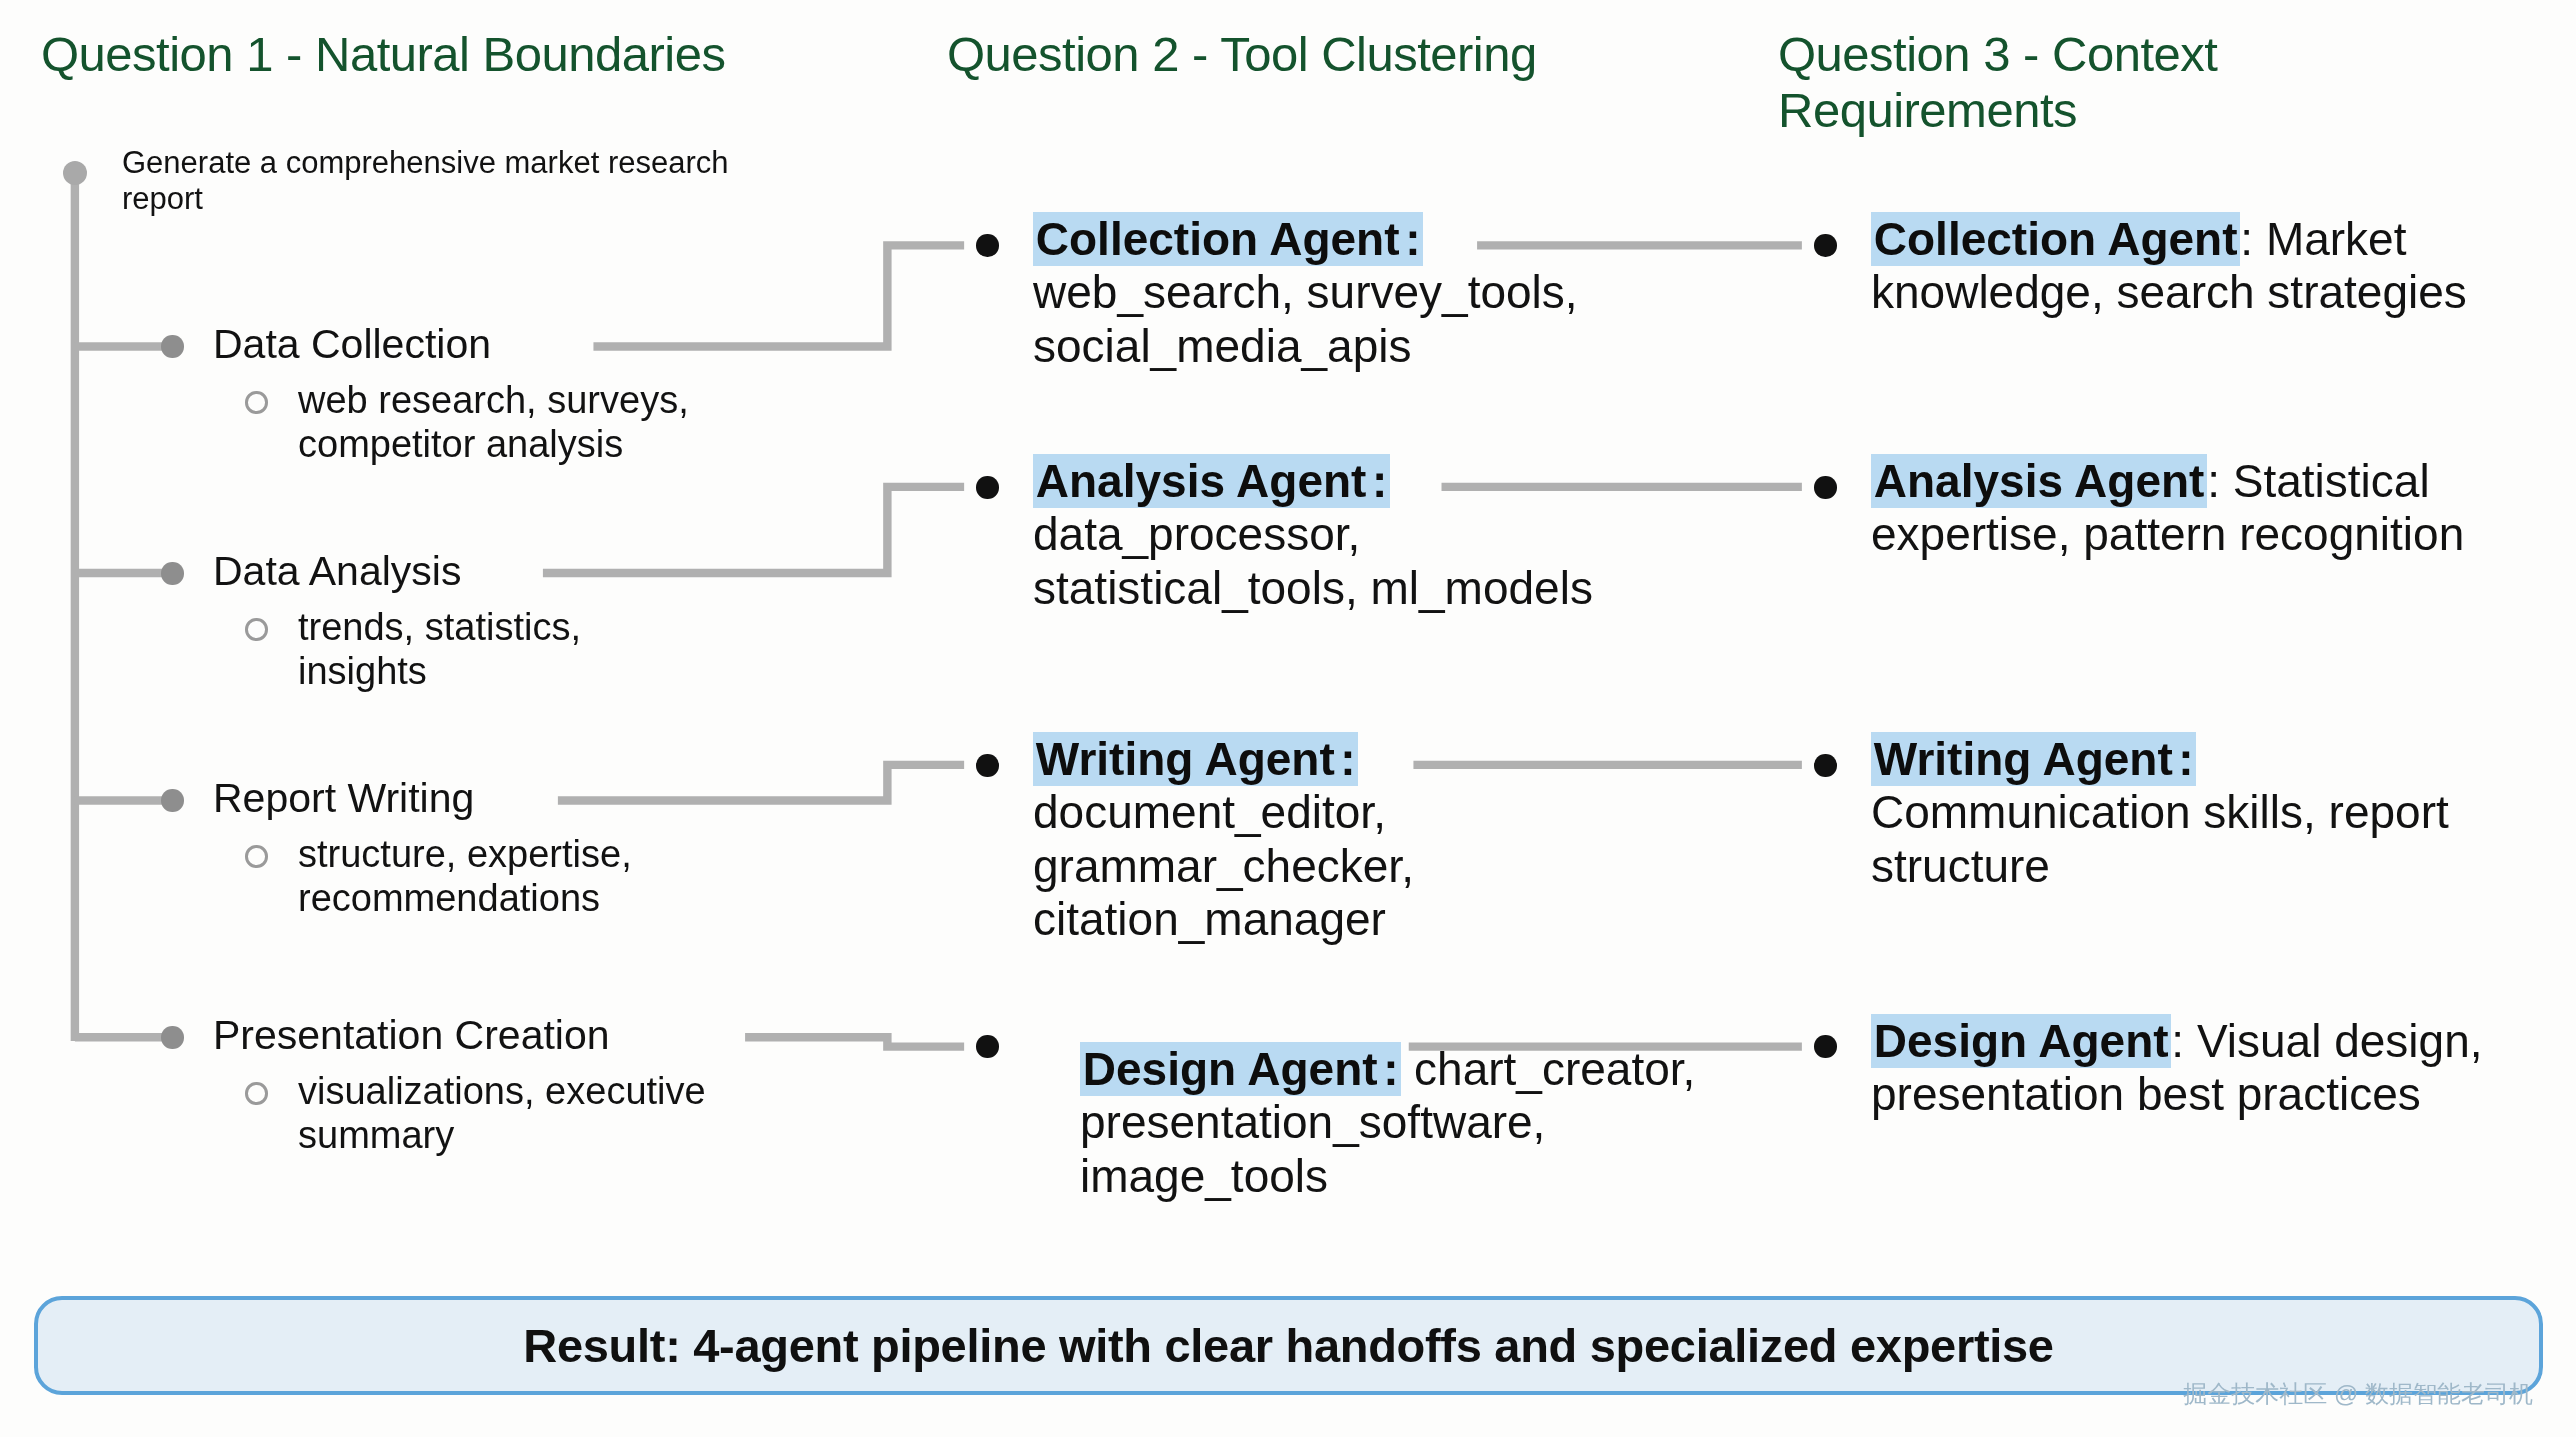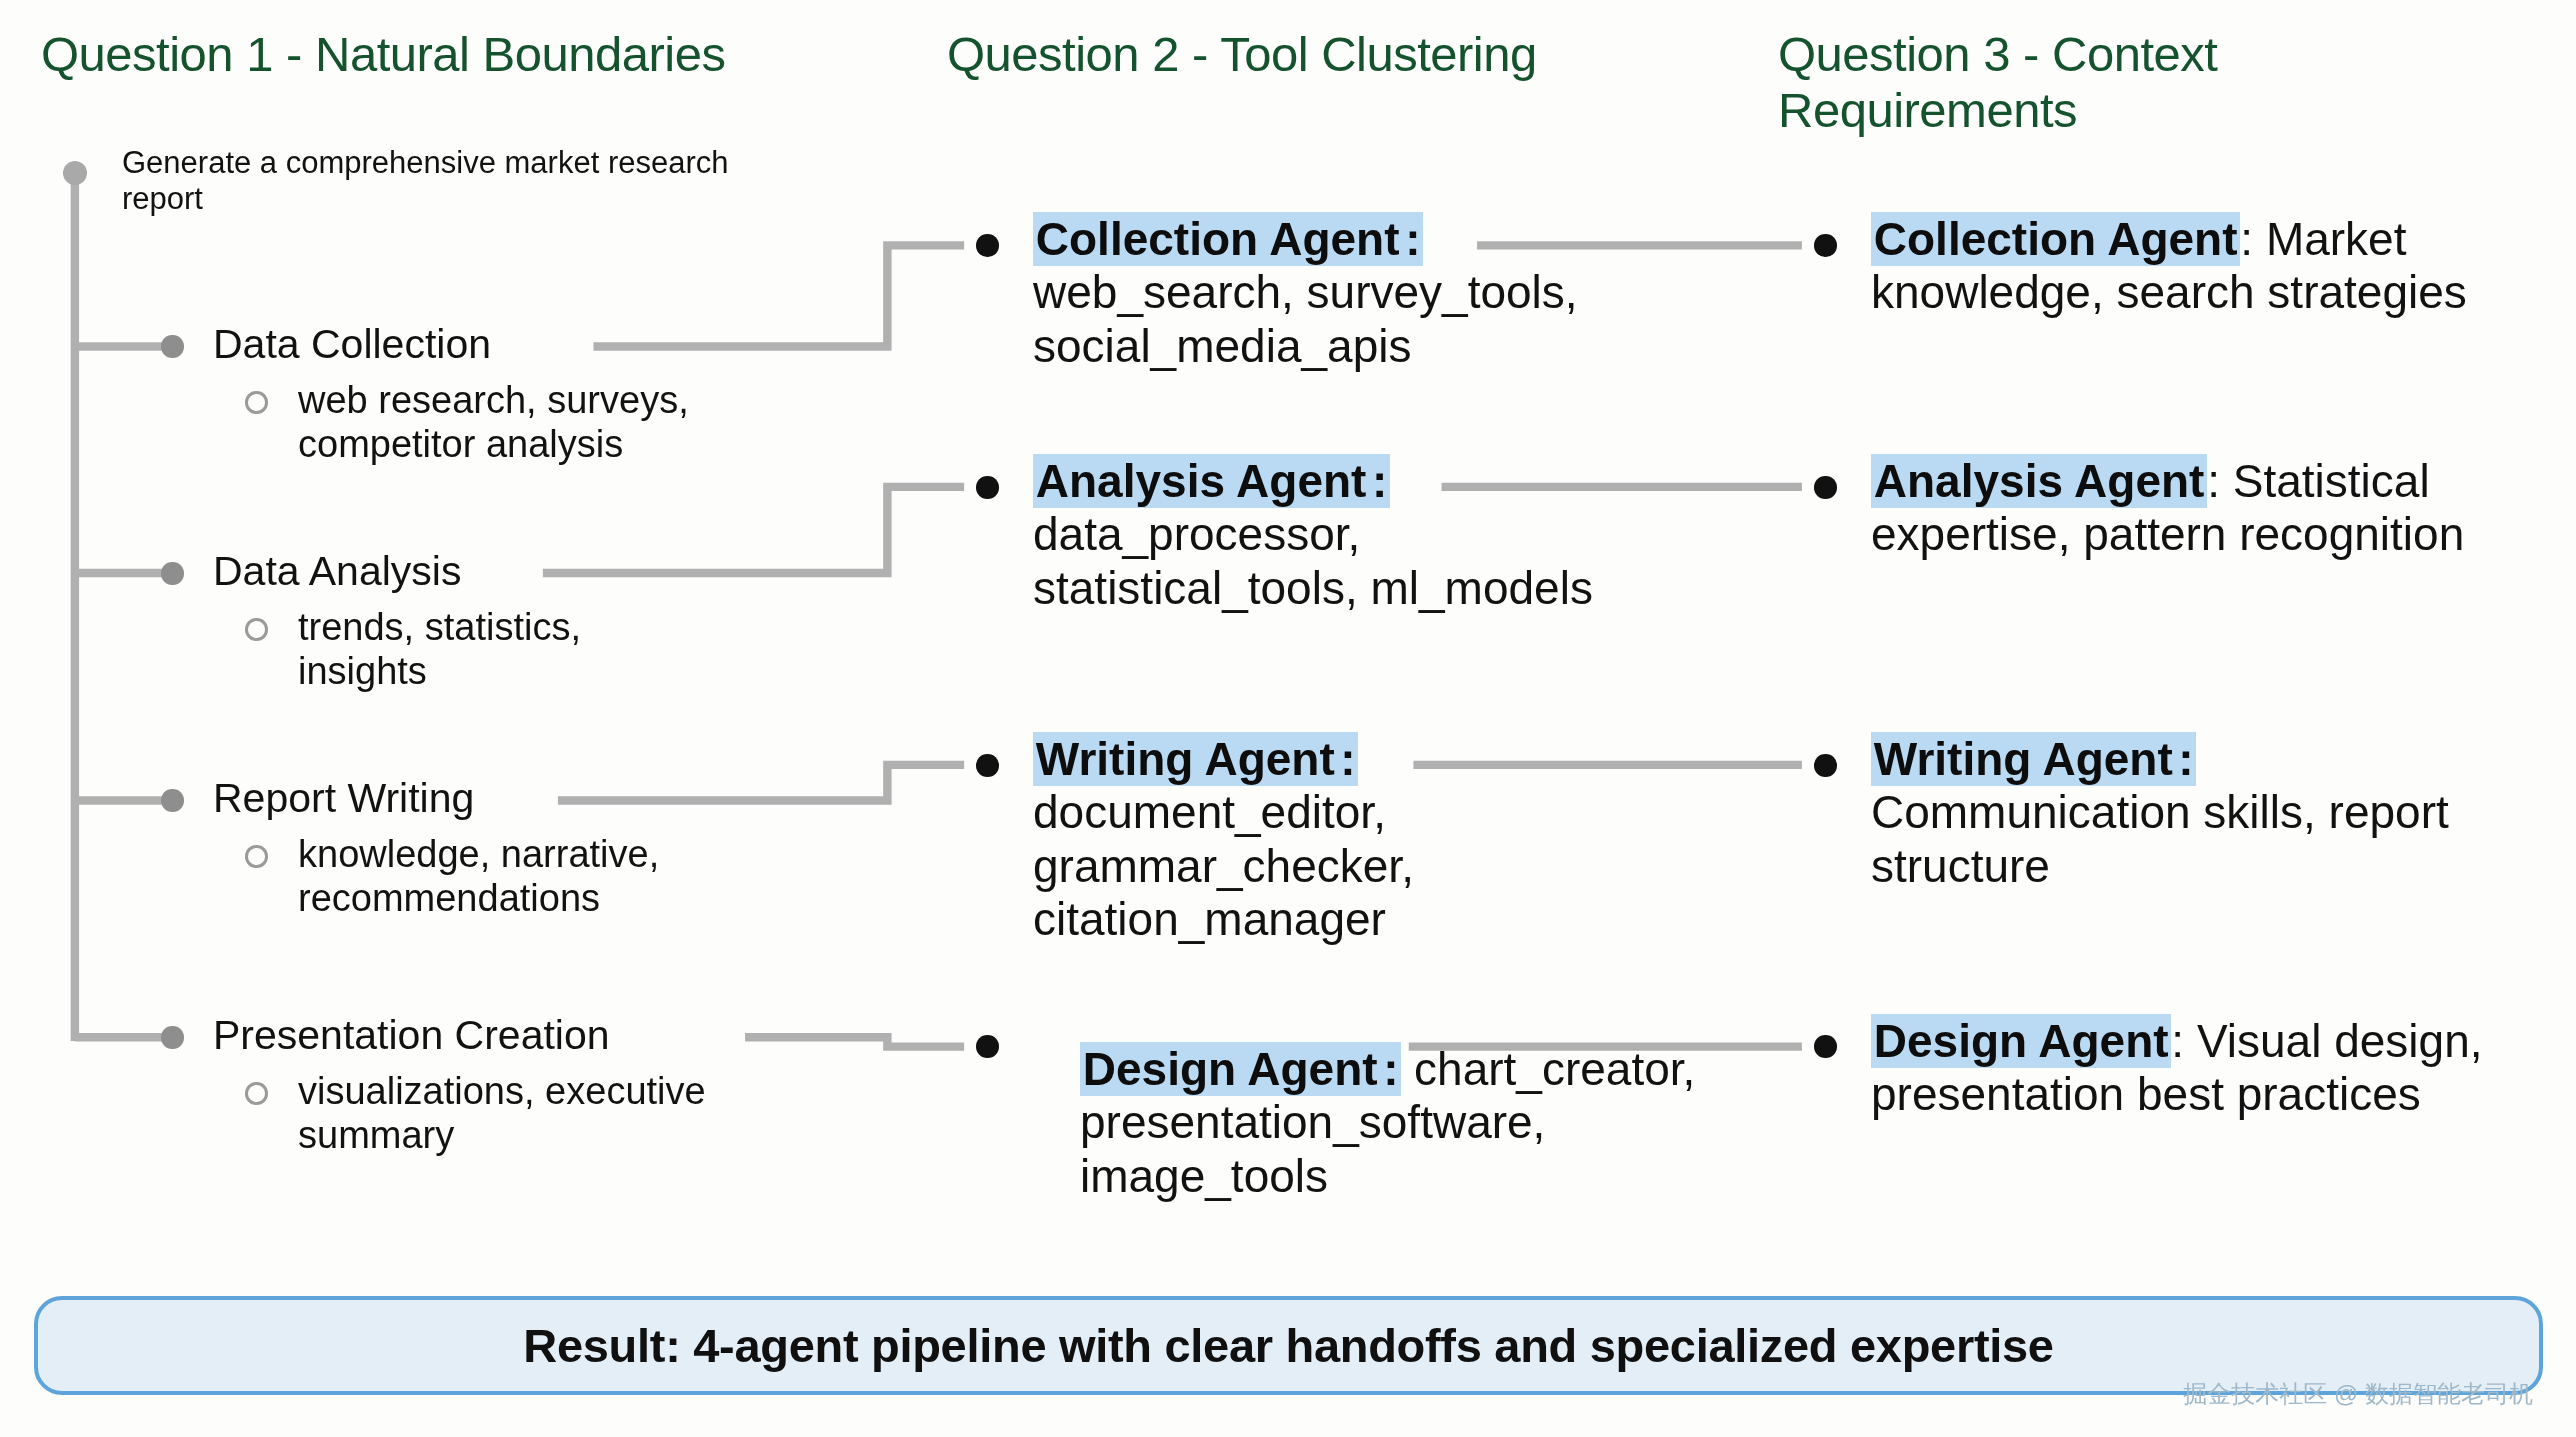--- a/index.html
+++ b/index.html
@@ -186,21 +186,21 @@
   <div class="txt lvl3-node" style="left:298px; top:378px; width:543px;">web research, surveys, competitor analysis</div>
 
   <span class="dot-solid-gray small" style="left:161px; top:562px;"></span>
   <div class="txt lvl2-node" style="left:213px; top:548px; width:393px;">Data Analysis</div>
   <span class="dot-hollow" style="left:245px; top:618px;"></span>
   <div class="txt lvl3-node" style="left:298px; top:605px; width:393px;">trends, statistics, insights</div>
 
   <span class="dot-solid-gray small" style="left:161px; top:789px;"></span>
   <div class="txt lvl2-node" style="left:213px; top:775px; width:393px;">Report Writing</div>
   <span class="dot-hollow" style="left:245px; top:845px;"></span>
-  <div class="txt lvl3-node" style="left:298px; top:832px; width:505px;">knowledge, narrative, recommendations</div>
+  <div class="txt lvl3-node" style="left:298px; top:832px; width:505px;">structure, expertise, recommendations</div>
 
   <span class="dot-solid-gray small" style="left:161px; top:1026px;"></span>
   <div class="txt lvl2-node" style="left:213px; top:1012px; width:580px;">Presentation Creation</div>
   <span class="dot-hollow" style="left:245px; top:1082px;"></span>
   <div class="txt lvl3-node" style="left:298px; top:1069px; width:412px;">visualizations, executive summary</div>
 
   <span class="dot-solid-black" style="left:976px; top:234px;"></span>
   <div class="agent-entry" style="left:1033px; top:213px; width:637px;">
     <span class="agent-name">Collection Agent</span><span class="agent-name">:</span><span> web_search, survey_tools, social_media_apis</span>
   </div>

